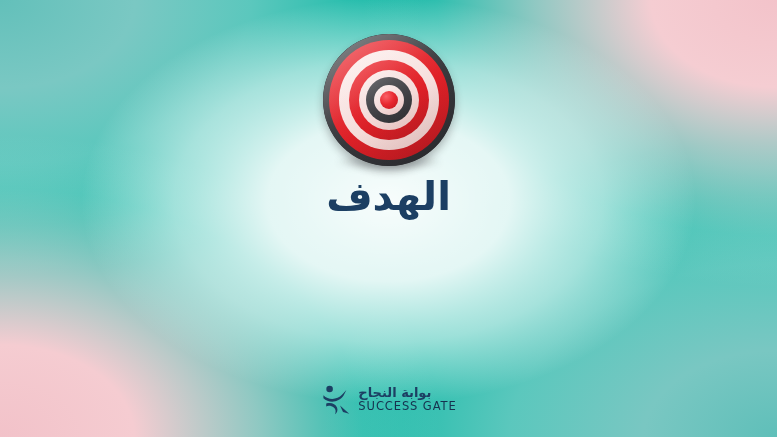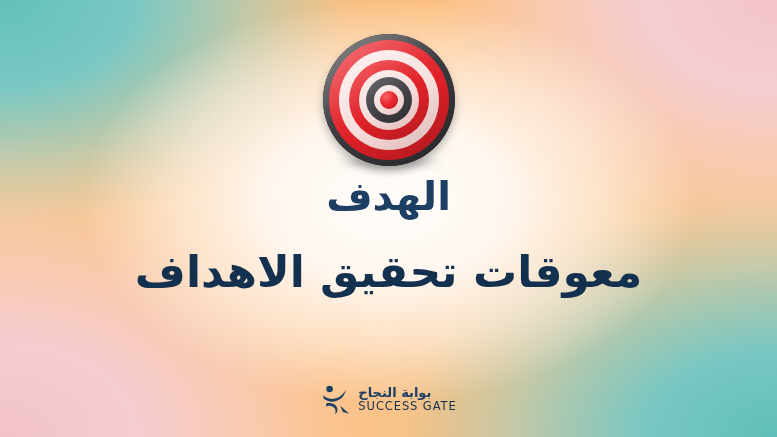--- a/index.html
+++ b/index.html
@@ -13,21 +13,21 @@
     overflow: hidden;
     font-family: "DejaVu Sans", "Liberation Sans", sans-serif;
   }
 
   
   .slide {
     position: relative;
     width: 777px;
     height: 437px;
     overflow: hidden;
-    background: #fdba74;
+    background: #14b8a6;
   }
   .bg-layer {
     position: absolute;
     inset: 0;
   }
   
   .bg-teal {
     background:
       radial-gradient(ellipse 62% 72% at 0% 0%,
         #63c0ba 0%, #7ac8c3 28%, rgba(150,212,208,0.55) 52%, rgba(210,235,232,0.12) 72%, rgba(255,255,255,0) 88%),
@@ -219,21 +219,20 @@
           <div class="ring r-dark-2"></div>
           <div class="ring r-lt-3"></div>
           <div class="ring r-bull"></div>
           <div class="target-gloss"></div>
         </div>
       </div>
 
       <div class="logotype">الهدف</div>
     </div>
 
-    <div class="headline">معوقات تحقيق الاهداف</div>
 
     <div class="footer-brand">
 
       <div class="fb-text">
         <div class="fb-ar">بوابة النجاح</div>
         <div class="fb-en">SUCCESS GATE</div>
       </div>
 
       <svg class="fb-mark" viewBox="0 0 30 32">
 

